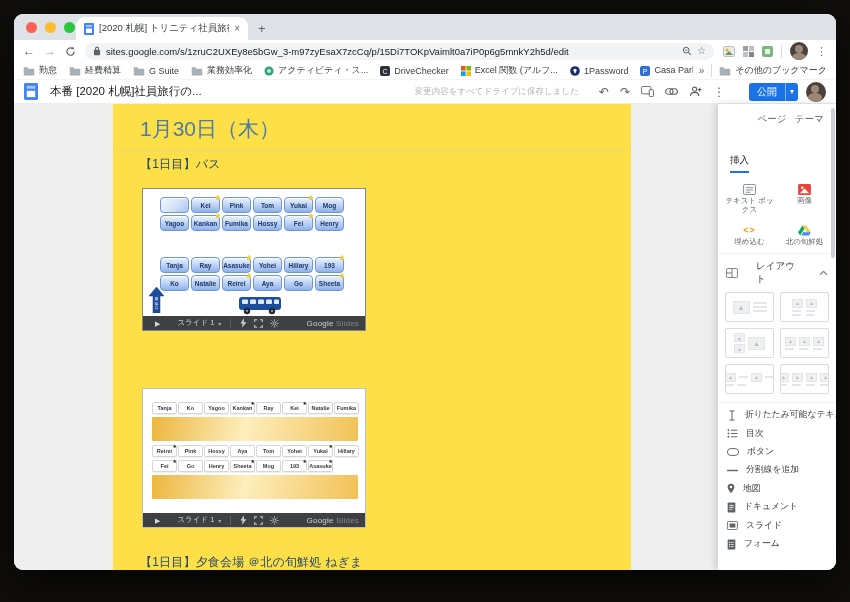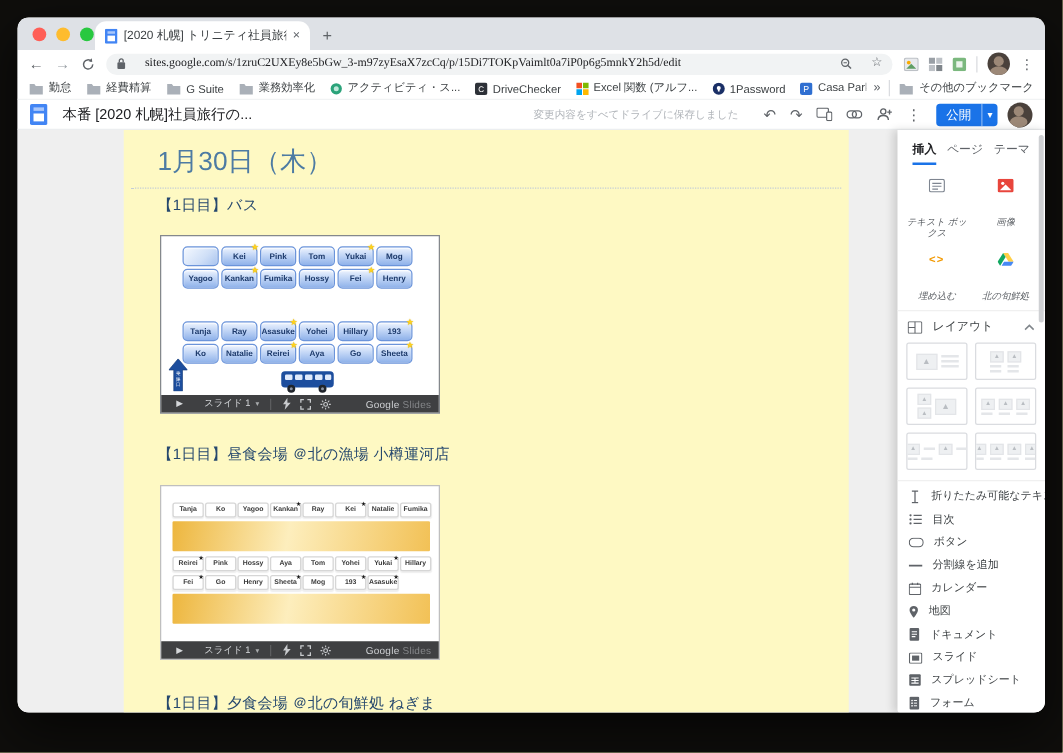--- a/index.html
+++ b/index.html
@@ -17,21 +17,21 @@
          display:flex; align-items:center; padding:0 8px; gap:5px; }
   .tab-title { flex:1; font-size:9.5px; color:#3c4043; white-space:nowrap; overflow:hidden; }
   .tab-close { font-size:10px; color:#5f6368; line-height:1; }
   .newtab { margin:0 0 5px 10px; font-size:13px; color:#5f6368; line-height:1; }
 
   
   .addrrow { height:22px; background:#fff; display:flex; align-items:center; padding:0 9px; gap:9px; }
   .navico { font-size:12px; color:#5f6368; line-height:1; }
   .navico.dim { color:#9aa0a6; }
   .omnibox { width:642px; height:17px; background:#f1f3f4; border-radius:9px;
-             display:flex; align-items:center; padding:0 8px; gap:15px;font-family:Liberation Serif, serif; }
+             display:flex; align-items:center; padding:0 8px; gap:5px; }
   .url { flex:1; font-size:9.5px; color:#202124; white-space:nowrap; overflow:hidden; }
   .ob-ico { font-size:10px; color:#5f6368; line-height:1; }
   .ico { display:inline-flex; align-items:center; justify-content:center; line-height:0; }
   .ext-row { display:flex; align-items:center; gap:8px; }
   .vsep { width:1px; height:13px; background:#dadce0; }
   .avatar { width:18px; height:18px; border-radius:50%; background:#4a413b; position:relative; overflow:hidden; }
   .avatar::after { content:""; position:absolute; left:5px; top:3px; width:8px; height:8px; border-radius:50%; background:#9c8877; }
   .avatar::before { content:""; position:absolute; left:2px; top:11px; width:14px; height:9px; border-radius:50%; background:#9c8877; }
   .menudots { font-size:11px; color:#5f6368; }
 
@@ -44,27 +44,27 @@
   .bm-right { display:flex; align-items:center; gap:7px; margin-left:6px; }
   .bm-overflow { font-size:10px; color:#5f6368; }
 
   
   .sitesbar { height:24px; background:#fff; display:flex; align-items:center; padding:0 10px; gap:8px;
               border-bottom:1px solid #eceef0; }
   .doc-title { font-size:11.5px; color:#202124; margin-left:4px; white-space:nowrap; }
   .save-status { margin-left:auto; font-size:8.5px; color:#b0b4b9; white-space:nowrap; }
   .hdr-icos { display:flex; align-items:center; gap:11px; margin-left:12px; }
   .hdr-g { font-size:12px; color:#5f6368; line-height:1; }
-  .publish { display:flex; align-items:stretch; background:#1a73e8; border-radius:3px; overflow:hidden; height:18px; margin-left:4px; }
+  .publish { display:flex; align-items:stretch; background:#1a73e8; border-radius:3px; overflow:hidden; height:18px; margin-left:16px; }
   .publish .lbl { color:#fff; font-size:10px; display:flex; align-items:center; padding:0 8px; }
   .publish .car { color:#fff; font-size:8px; display:flex; align-items:center; padding:0 4px; border-left:1px solid rgba(255,255,255,.45); }
 
   
   .main { position:relative; height:466px; background:#efefef; }
-  .content-col { position:absolute; left:85px; top:0; width:580px; height:100%; background:#fef9c3; overflow:hidden; }
+  .content-col { position:absolute; left:99px; top:0; width:518px; height:100%; background:#fde047; overflow:hidden; }
   .page-title { position:absolute; left:27px; top:11px; font-size:21px; font-weight:400; color:#4d7ba3; }
   .dotted { position:absolute; left:6px; right:6px; top:46px; border-top:1px dotted #c3cdd6; }
   .sec-h { position:absolute; left:27px; font-size:12px; font-weight:500; color:#26486e; letter-spacing:.2px; white-space:nowrap; }
   .h-bus { top:52px; } .h-lunch { top:251px; } .h-dinner { top:450px; }
 
   .embed { position:absolute; left:29px; width:224px; background:#fff; }
   .embed1 { top:84px; height:143px; border:1px solid #84888c; }
   .embed2 { top:284px; height:140px; border:1px solid #bfbfbf; }
   .slide-area { position:relative; height:127px; overflow:hidden; }
 
@@ -103,27 +103,27 @@
 
   
   .board-arrow { position:absolute; left:6px; top:98px; }
   .bus-img { position:absolute; left:95px; top:106px; }
 
   
   .sidebar { position:absolute; right:0; top:0; width:118px; height:100%; background:#fff;
              box-shadow:-3px 0 7px rgba(0,0,0,.14); border-radius:0 0 0 2px; }
   .sb-tabs { display:flex; justify-content:space-between; padding:9px 12px 0 12px; }
   .sb-tab { font-size:9.5px; color:#5f6368; padding-bottom:4px; }
-  .sb-tab.active { color:#202124; font-weight:bold; border-bottom:2px solid #1a73e8; }
+  .sb-tab.active { color:#202124; font-weight:normal; border-bottom:2px solid #1a73e8;margin-top:41px; }
   .sb-tiles { display:flex; flex-wrap:wrap; padding:6px 4px 2px 4px; border-bottom:1px solid #f0f0f0; }
   .sb-tile { width:50%; text-align:center; padding:4px 0 5px 0; }
   .sb-tile .t-ico { height:13px; display:flex; align-items:center; justify-content:center; }
-  .t-label { font-size:7.5px; color:#5f6368; line-height:1.25; margin-top:18px;font-style:italic; }
+  .t-label { font-size:7.5px; color:#5f6368; line-height:1.25; margin-top:0; }
   .embed-glyph { color:#f29900; font-weight:bold; font-size:9px; letter-spacing:1px; }
-  .sb-layout-h { display:flex; align-items:center; gap:8px; padding:6px 8px 2px 8px; }
+  .sb-layout-h { display:flex; align-items:center; gap:18px; padding:6px 8px 2px 8px; }
   .sb-layout-h .lh-label { font-size:9.5px; color:#3c4043; flex:1; }
   #layout-grid { display:flex; flex-wrap:wrap; gap:6px; padding:4px 7px 8px 7px; border-bottom:1px solid #f0f0f0; }
   .lcard { width:49px; height:30px; background:#fff; border:1px solid #dadce0; border-radius:2px;
            padding:3px; display:flex; align-items:center; justify-content:center; overflow:hidden; }
   .lcard .row { display:flex; gap:3px; align-items:center; }
   .lcard .col { display:flex; flex-direction:column; gap:2px; }
   .ph-img { background:#eef0f2; border:1px solid #e3e5e8; width:11px; height:9px;
             display:flex; align-items:center; justify-content:center; color:#b9bdc2; font-size:5px; }
   .ph-img.big { width:17px; height:13px; font-size:7px; }
   .ph-line { width:14px; height:2px; background:#e4e6e9; }
@@ -487,21 +487,20 @@
             <span class="ico">
                 <svg width="9" height="9" viewBox="0 0 12 12">
                   <circle cx="6" cy="6" r="2" fill="none" stroke="#c9cbce" stroke-width="1.2"></circle>
                   <path d="M6 0.5v2M6 9.5v2M0.5 6h2M9.5 6h2M2.1 2.1l1.4 1.4M8.5 8.5l1.4 1.4M9.9 2.1L8.5 3.5M3.5 8.5L2.1 9.9" stroke="#c9cbce" stroke-width="1.1"></path>
                 </svg>
               </span>
             <span class="p-brand"><b>Google</b><span> Slides</span></span>
           </div>
         </div>
 
-        <div class="sec-h h-lunch">【1日目】昼食会場 ＠北の漁場 小樽運河店</div>
 
         <div class="embed embed2">
           <div class="slide-area2" id="lunch-area">
               <div class="card-row">
                 <div class="card">
                   <span class="card-name">Tanja</span>
                 </div>
                 <div class="card">
                   <span class="card-name">Ko</span>
                 </div>
@@ -820,31 +819,20 @@
             <div class="sb-item">
               <span class="ico">
                 <svg width="11" height="3" viewBox="0 0 12 3">
                   <line x1="0" y1="1.5" x2="12" y2="1.5" stroke="#5f6368" stroke-width="1.5"></line>
                 </svg>
               </span>
               <span class="lbl">分割線を追加</span>
             </div>
             <div class="sb-item">
               <span class="ico">
-                <svg width="10" height="10" viewBox="0 0 12 12">
-                  <rect x="0.5" y="1.5" width="11" height="10" rx="1" fill="none" stroke="#5f6368" stroke-width="1.1"></rect>
-                  <line x1="0.5" y1="4.5" x2="11.5" y2="4.5" stroke="#5f6368"></line>
-                  <line x1="3.5" y1="0" x2="3.5" y2="2.5" stroke="#5f6368" stroke-width="1.2"></line>
-                  <line x1="8.5" y1="0" x2="8.5" y2="2.5" stroke="#5f6368" stroke-width="1.2"></line>
-                </svg>
-              </span>
-              <span class="lbl">カレンダー</span>
-            </div>
-            <div class="sb-item">
-              <span class="ico">
                 <svg width="8" height="11" viewBox="0 0 10 13">
                   <path d="M5 0.5a4.2 4.2 0 014.2 4.2C9.2 7.8 5 12.5 5 12.5S0.8 7.8 0.8 4.7A4.2 4.2 0 015 0.5z" fill="#5f6368"></path>
                   <circle cx="5" cy="4.6" r="1.6" fill="#fff"></circle>
                 </svg>
               </span>
               <span class="lbl">地図</span>
             </div>
             <div class="sb-item">
               <span class="ico">
                 <svg width="9" height="11" viewBox="0 0 10 13">
@@ -855,29 +843,20 @@
               <span class="lbl">ドキュメント</span>
             </div>
             <div class="sb-item">
               <span class="ico">
                 <svg width="11" height="9" viewBox="0 0 13 11">
                   <rect x="0.5" y="0.5" width="12" height="10" rx="1" fill="none" stroke="#5f6368" stroke-width="1.1"></rect>
                   <rect x="3" y="3" width="7" height="5" fill="#5f6368"></rect>
                 </svg>
               </span>
               <span class="lbl">スライド</span>
-            </div>
-            <div class="sb-item">
-              <span class="ico">
-                <svg width="10" height="10" viewBox="0 0 12 12">
-                  <rect x="0.5" y="0.5" width="11" height="11" rx="1" fill="#5f6368"></rect>
-                  <path d="M2.5 4h7M2.5 6.5h7M2.5 9h7M6 4v5" stroke="#fff" stroke-width="1"></path>
-                </svg>
-              </span>
-              <span class="lbl">スプレッドシート</span>
             </div>
             <div class="sb-item">
               <span class="ico">
                 <svg width="9" height="11" viewBox="0 0 10 13">
                   <rect x="0.5" y="0.5" width="9" height="12" rx="1" fill="#5f6368"></rect>
                   <circle cx="2.8" cy="4" r="0.8" fill="#fff"></circle>
                   <circle cx="2.8" cy="6.5" r="0.8" fill="#fff"></circle>
                   <circle cx="2.8" cy="9" r="0.8" fill="#fff"></circle>
                   <path d="M4.5 4h3M4.5 6.5h3M4.5 9h3" stroke="#fff" stroke-width="0.9"></path>
                 </svg>

